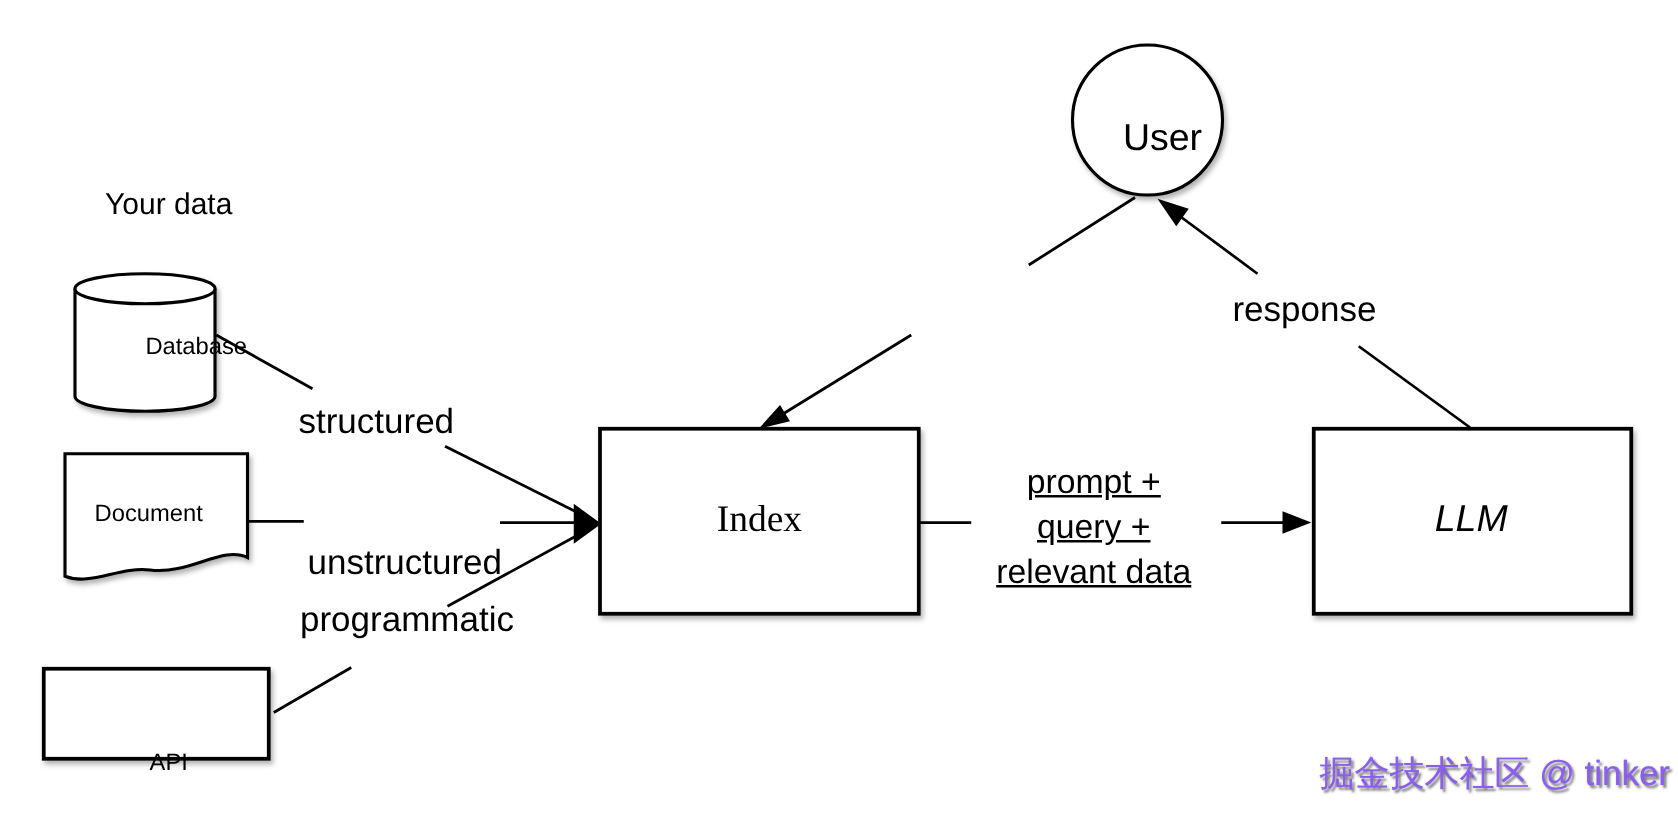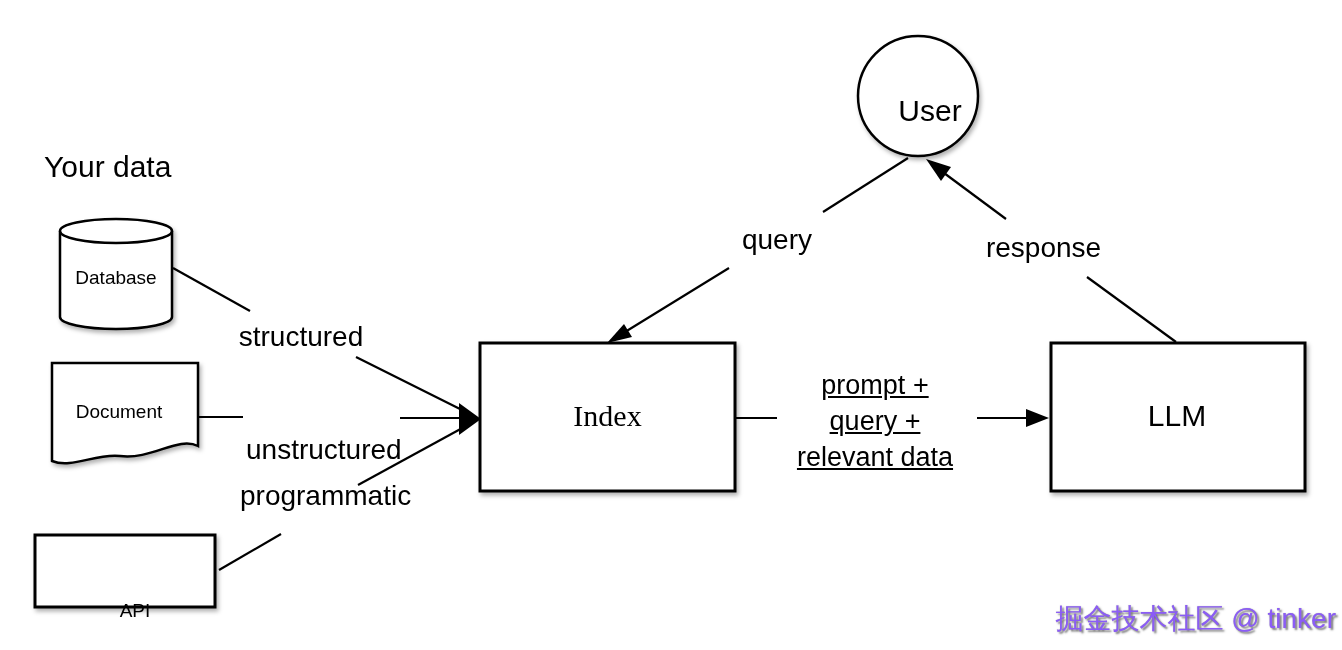--- a/index.html
+++ b/index.html
@@ -14,21 +14,21 @@
   }
   .stage svg { position: absolute; left: 0; top: 0; }
   .shadowed { filter: drop-shadow(2px 3px 2px rgba(0,0,0,0.30)); }
   .lbl {
     position: absolute;
     color: #000;
     white-space: nowrap;
     line-height: 1.15;
   }
   .center { text-align: center; }
-  .t-title   { font-size: 30px; }               
+  .t-title   { font-size: 24px; margin-left: 40px; }               
   .t-node    { font-size: 30px; }               
   .t-small   { font-size: 19px; }               
   .t-edge    { font-size: 28px; }               
   .t-flow    { font-size: 28px; }               
   .t-prompt  {
     font-size: 27px;
     line-height: 36px;
     white-space: pre-line;
     text-align: center;
   }
@@ -85,39 +85,38 @@
       <rect x="480" y="343" width="255" height="148" stroke-width="3"></rect>
 
       <rect x="1051" y="343" width="254" height="148" stroke-width="3"></rect>
 
       <circle cx="918" cy="96" r="60" stroke-width="2.5"></circle>
     </g>
   </svg>
 
   <div class="lbl t-title" style="left:44px; top:150px;">Your data</div>
 
-  <div class="lbl t-small center" style="left:60px; top:267px; width:112px;">Database</div>
+  <div class="lbl t-small center" style="left:60px; top:267px; width:112px;padding-left:41px;">Database</div>
 
   <div class="lbl t-small center" style="left:52px; top:401px; width:134px;">Document</div>
 
   <div class="lbl t-small center" style="left:35px; top:560px; width:200px;margin-top:40px;">API</div>
 
   <div class="lbl t-edge center" style="left:231px; top:321px; width:140px;">structured</div>
 
   <div class="lbl t-edge center" style="left:246px; top:406px; width:150px;margin-top:28px;">unstructured</div>
 
   <div class="lbl t-edge center" style="left:240px; top:480px; width:158px;text-align:right;">programmatic</div>
 
   <div class="lbl t-node center" style="left:480px; top:399px; width:255px;font-family:Liberation Serif, serif;">Index</div>
 
-  <div class="lbl t-node center" style="left:1051px; top:399px; width:252px;">LLM</div>
+  <div class="lbl t-node center" style="left:1051px; top:399px; width:252px;font-style:italic;">LLM</div>
 
   <div class="lbl t-node center" style="left:858px; top:78px; width:144px;margin-top:16px;">User</div>
 
-  <div class="lbl t-flow center" style="left:717px; top:224px; width:120px;">query</div>
 
   <div class="lbl t-flow center" style="left:971px; top:232px; width:145px;">response</div>
 
   <div class="lbl t-prompt" style="left:765px; top:367px; width:220px;text-decoration:underline;">prompt +
 query +
 relevant data</div>
 
   <div class="watermark">掘金技术社区 @ tinker</div>
 
 </div>

